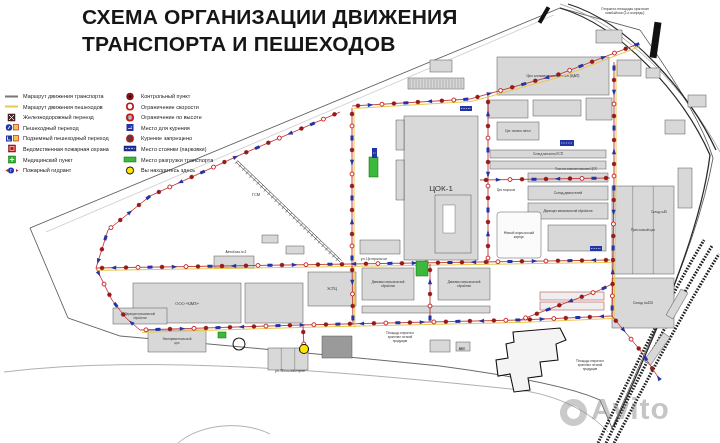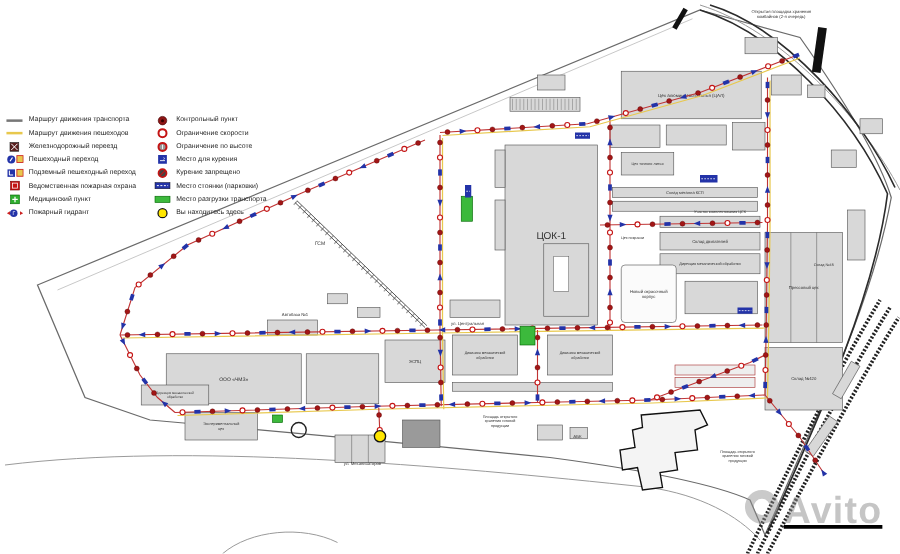--- a/index.html
+++ b/index.html
@@ -7,22 +7,22 @@
        font-family:"Liberation Sans",sans-serif;}
   #map{position:absolute;left:0;top:0;}
   .title{position:absolute;left:82px;top:4px;font-size:21px;font-weight:bold;
          color:#161616;line-height:1.28;letter-spacing:.2px;white-space:nowrap;}
   .legend{position:absolute;left:5px;top:92px;display:flex;gap:6px;}
   .lcol{display:flex;flex-direction:column;gap:2.6px;}
   .lcol1{width:112px;}
   .lrow{display:flex;align-items:center;gap:4px;height:8px;}
   .ic{flex:none;display:inline-flex;align-items:center;justify-content:center;}
   .llabel{font-size:5.5px;color:#222;white-space:nowrap;}
-  .watermark{position:absolute;left:596px;top:392px;display:flex;align-items:flex-start;
-             pointer-events:none;text-decoration:underline;}
+  .watermark{position:absolute;left:560px;top:392px;display:flex;align-items:flex-end;
+             pointer-events:none;}
   .wm-ring{width:13px;height:13px;border:7px solid rgba(145,145,145,.48);
            border-radius:50%;display:inline-block;}
   .wm-text{font-size:30px;font-weight:bold;color:rgba(140,140,140,.5);
            margin-left:4px;letter-spacing:1px;}
 </style>
 </head>
 <body>
 
 <div id="app">
   <svg id="map" width="720" height="443" viewBox="0 0 720 443">
@@ -473,20 +473,24 @@
       <text x="400" y="337.75" font-size="3" text-anchor="middle" fill="#333" font-family="Liberation Sans,sans-serif">хранения готовой</text>
       <text x="400" y="341.5" font-size="3" text-anchor="middle" fill="#333" font-family="Liberation Sans,sans-serif">продукции</text>
       <text x="590" y="362" font-size="3" text-anchor="middle" fill="#333" font-family="Liberation Sans,sans-serif">Площадь открытого</text>
       <text x="590" y="365.75" font-size="3" text-anchor="middle" fill="#333" font-family="Liberation Sans,sans-serif">хранения готовой</text>
       <text x="590" y="369.5" font-size="3" text-anchor="middle" fill="#333" font-family="Liberation Sans,sans-serif">продукции</text>
       <text x="462" y="350" font-size="3.5" text-anchor="middle" fill="#333" font-family="Liberation Sans,sans-serif">АБК</text>
       <text x="576" y="170" font-size="3" text-anchor="middle" fill="#333" font-family="Liberation Sans,sans-serif">Участок комплектования ЦСК</text>
       <text x="506" y="191" font-size="3" text-anchor="middle" fill="#333" font-family="Liberation Sans,sans-serif">Цех покраски</text>
       <text x="659" y="213" font-size="3" text-anchor="middle" fill="#333" font-family="Liberation Sans,sans-serif">Склад №45</text>
     </svg>
+  <div class="title">
+    <div>СХЕМА ОРГАНИЗАЦИИ ДВИЖЕНИЯ</div>
+    <div>ТРАНСПОРТА И ПЕШЕХОДОВ</div>
+  </div>
   <div class="legend" id="legend">
       <div class="lcol lcol1">
         <div class="lrow">
           <span class="ic">
             <svg width="14" height="9" viewBox="0 0 14 9">
               <rect x="0" y="3.5" width="13" height="2" fill="#777"></rect>
             </svg>
           </span>
           <span class="llabel">Маршрут движения транспорта</span>
         </div>

